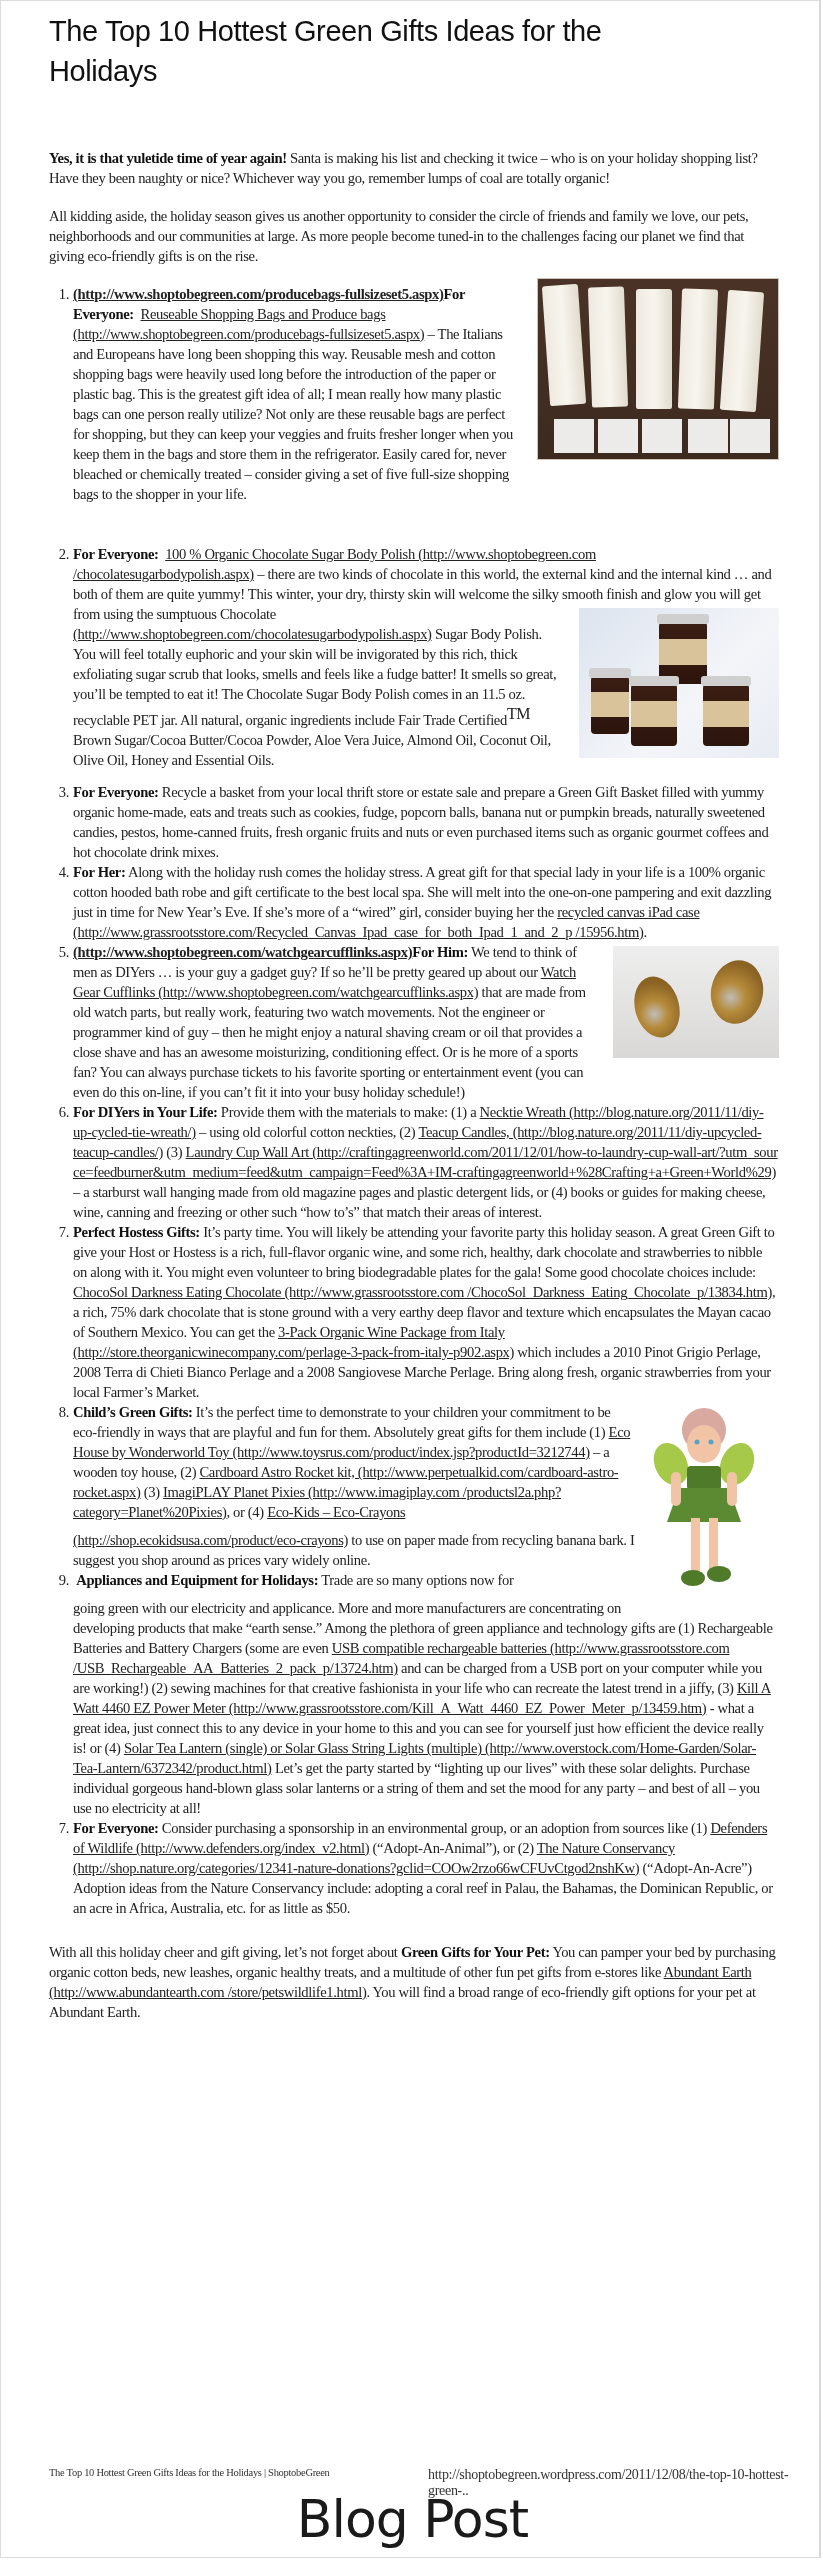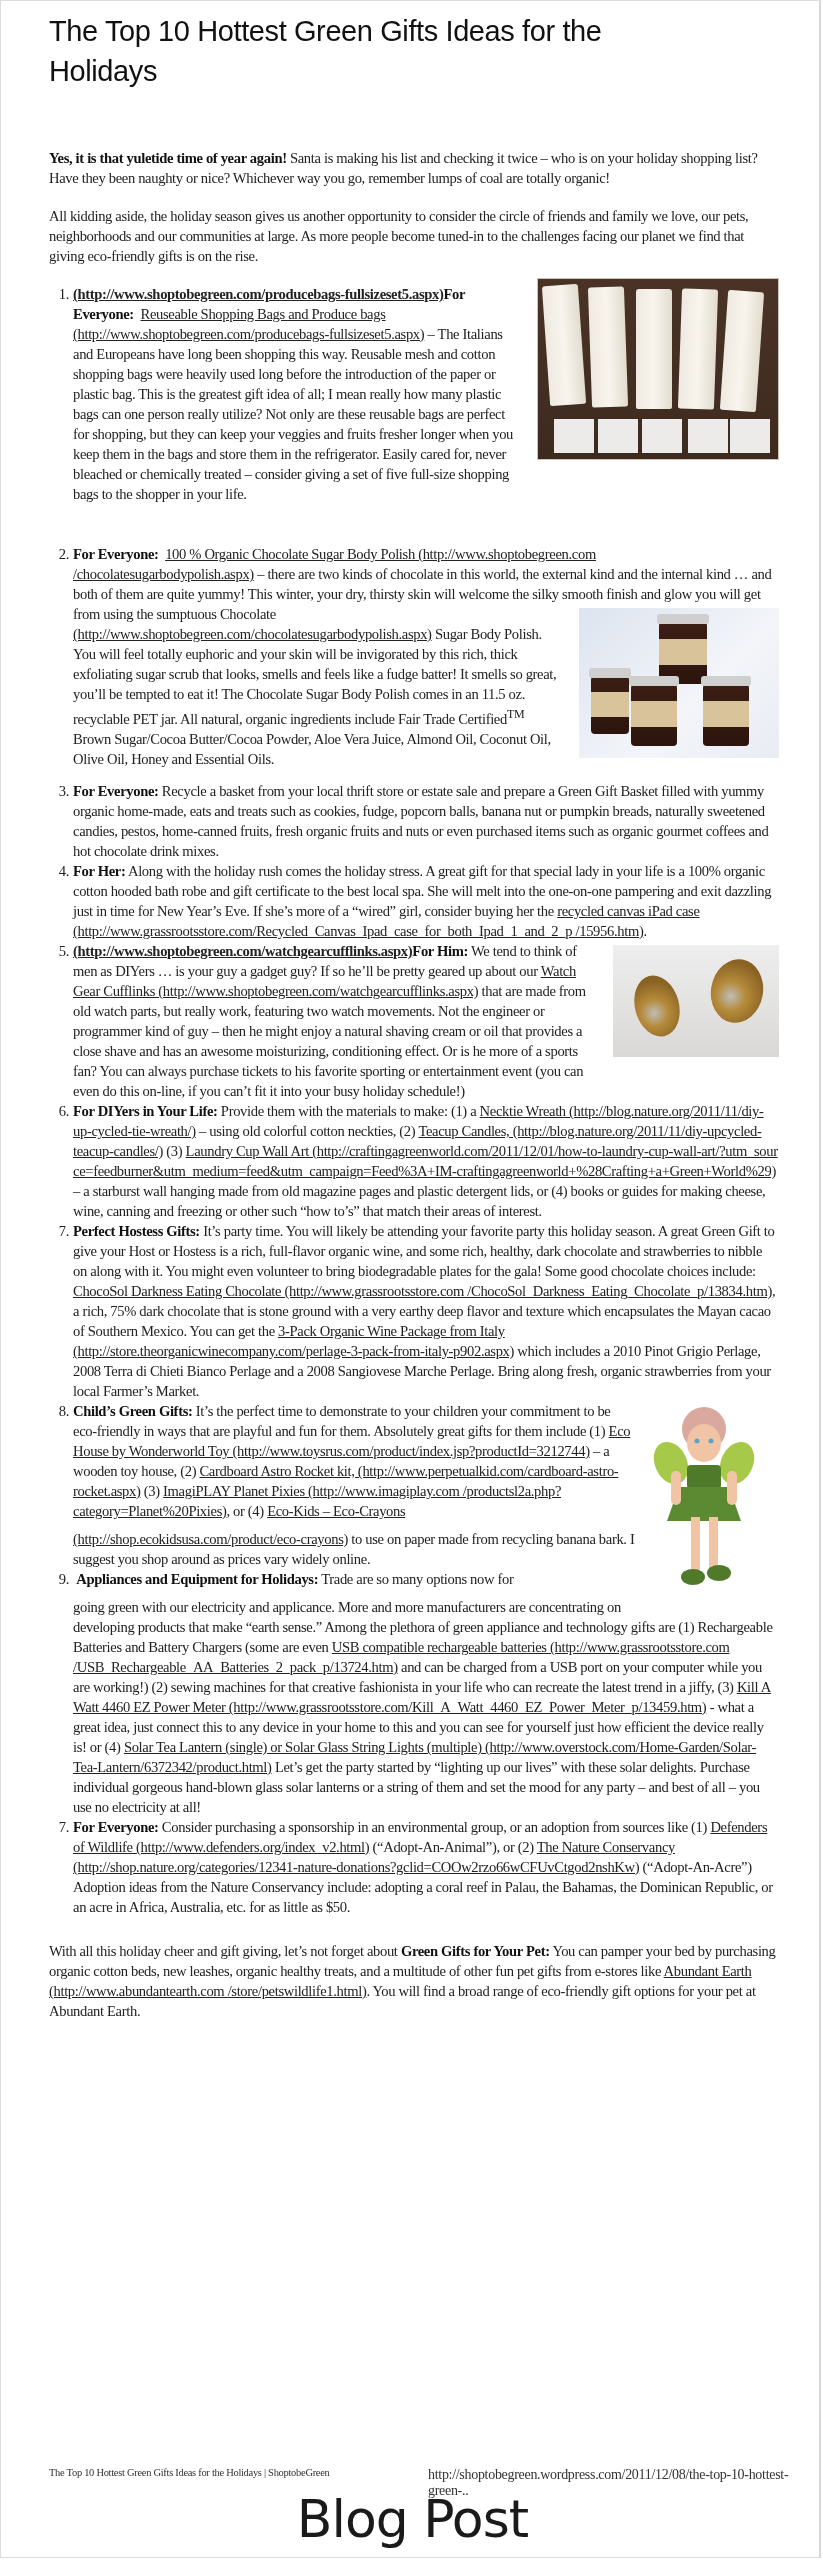--- a/index.html
+++ b/index.html
@@ -21,21 +21,21 @@
   .img-jars{width:200px;height:150px;margin-top:4px;background:linear-gradient(135deg,#dde4ef 0%,#f3f5f9 60%,#e8ecf3 100%);}
   .jar{position:absolute;background:linear-gradient(180deg,#3b1e14,#2c150d);border-radius:4px;}
   .jar .lid{position:absolute;left:-2px;right:-2px;top:-8px;height:10px;background:#cfcfcf;border-radius:3px;}
   .jar .lbl{position:absolute;left:0;right:0;top:28%;height:42%;background:#d8c39a;}
   .img-cuff{width:166px;height:112px;background:linear-gradient(180deg,#eeeeee,#d9d8d6);}
   .cuff{position:absolute;border-radius:50%;background:radial-gradient(circle at 40% 60%,#bfbdb8 0,#b58a3a 30%,#8a6224 70%);}
   .img-doll{width:110px;height:200px;background:#fff;margin-right:20px;}
   .footer-left{position:absolute;left:48px;top:2466px;font-family:"Liberation Serif",serif;font-size:10.5px;color:#333;letter-spacing:-0.3px;}
   .footer-right{position:absolute;left:427px;top:2466px;font-family:"Liberation Serif",serif;font-size:14px;color:#333;letter-spacing:-0.3px;}
   .blog-post{position:absolute;left:0;width:823px;top:2488px;text-align:center;font-family:"DejaVu Sans",sans-serif;font-size:52px;color:#1a1a1a;letter-spacing:-1px;}
-  sup{font-size:12px;vertical-align:6px;}
+  sup{font-size:16px;vertical-align:6px;}
 </style>
 </head>
 <body>
 
 <div class="page">
 
   <h1 class="title">The Top 10 Hottest Green Gifts Ideas for the Holidays</h1>
 
   <div class="body">
 

